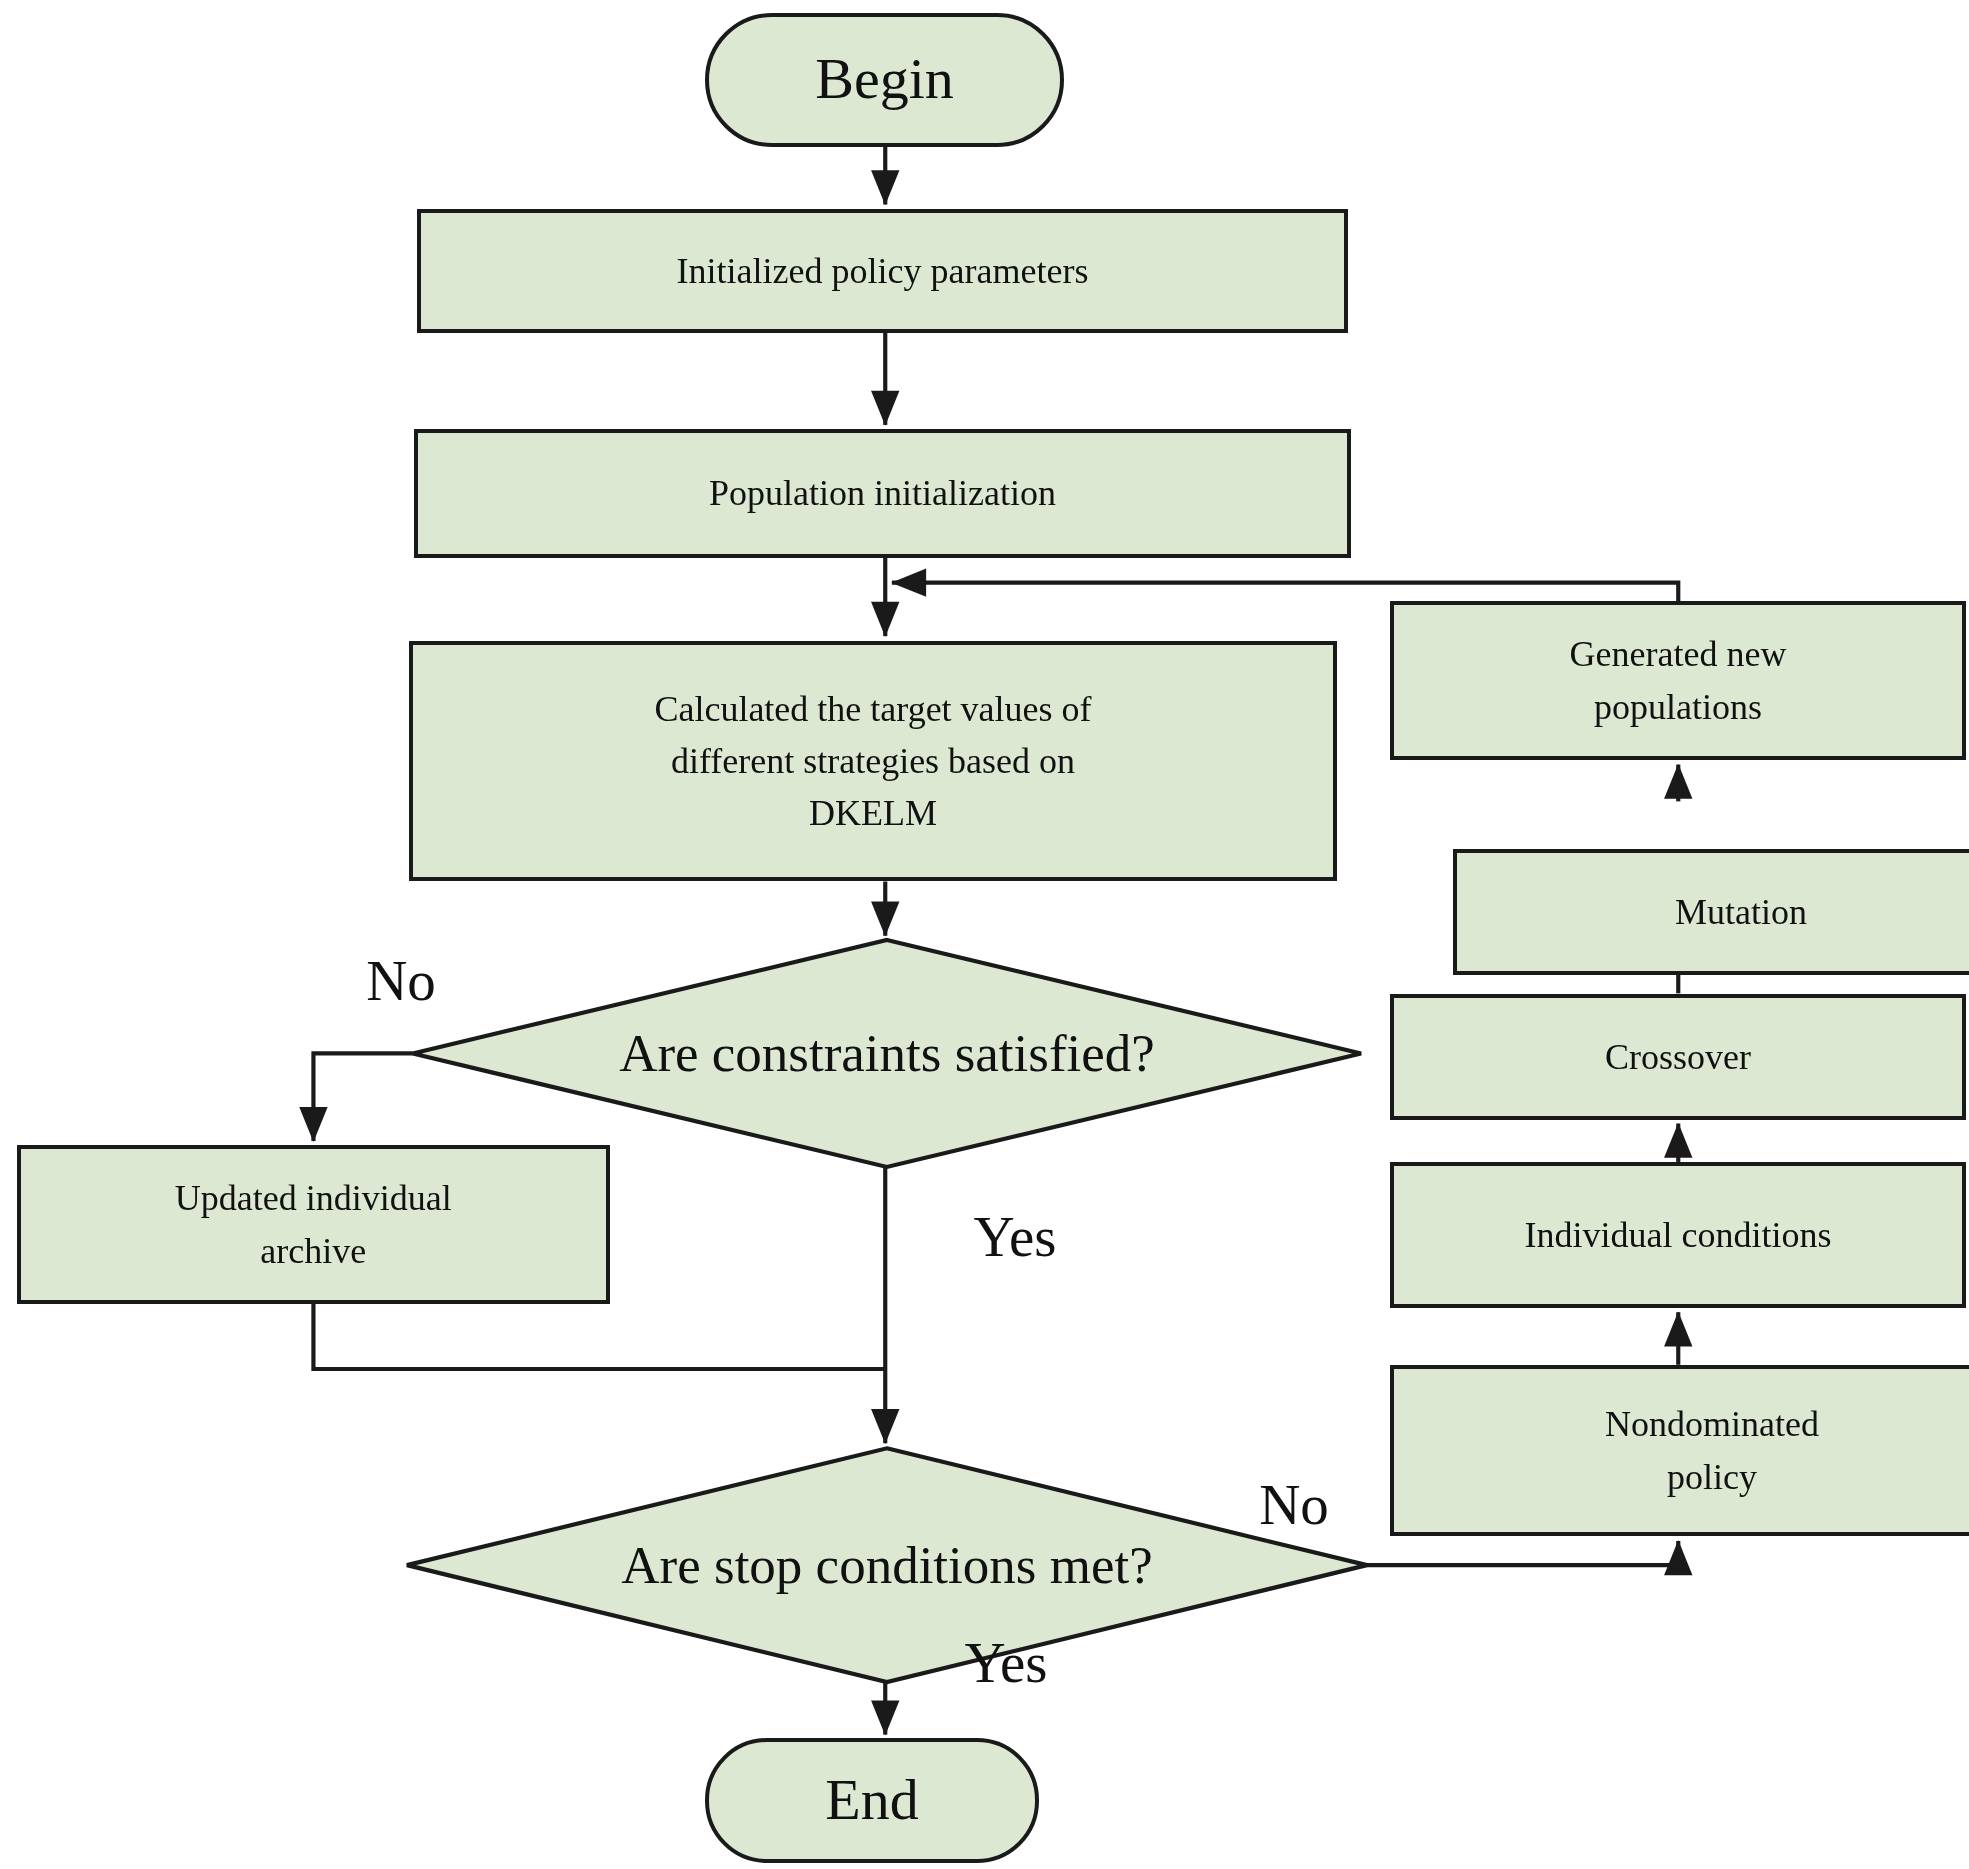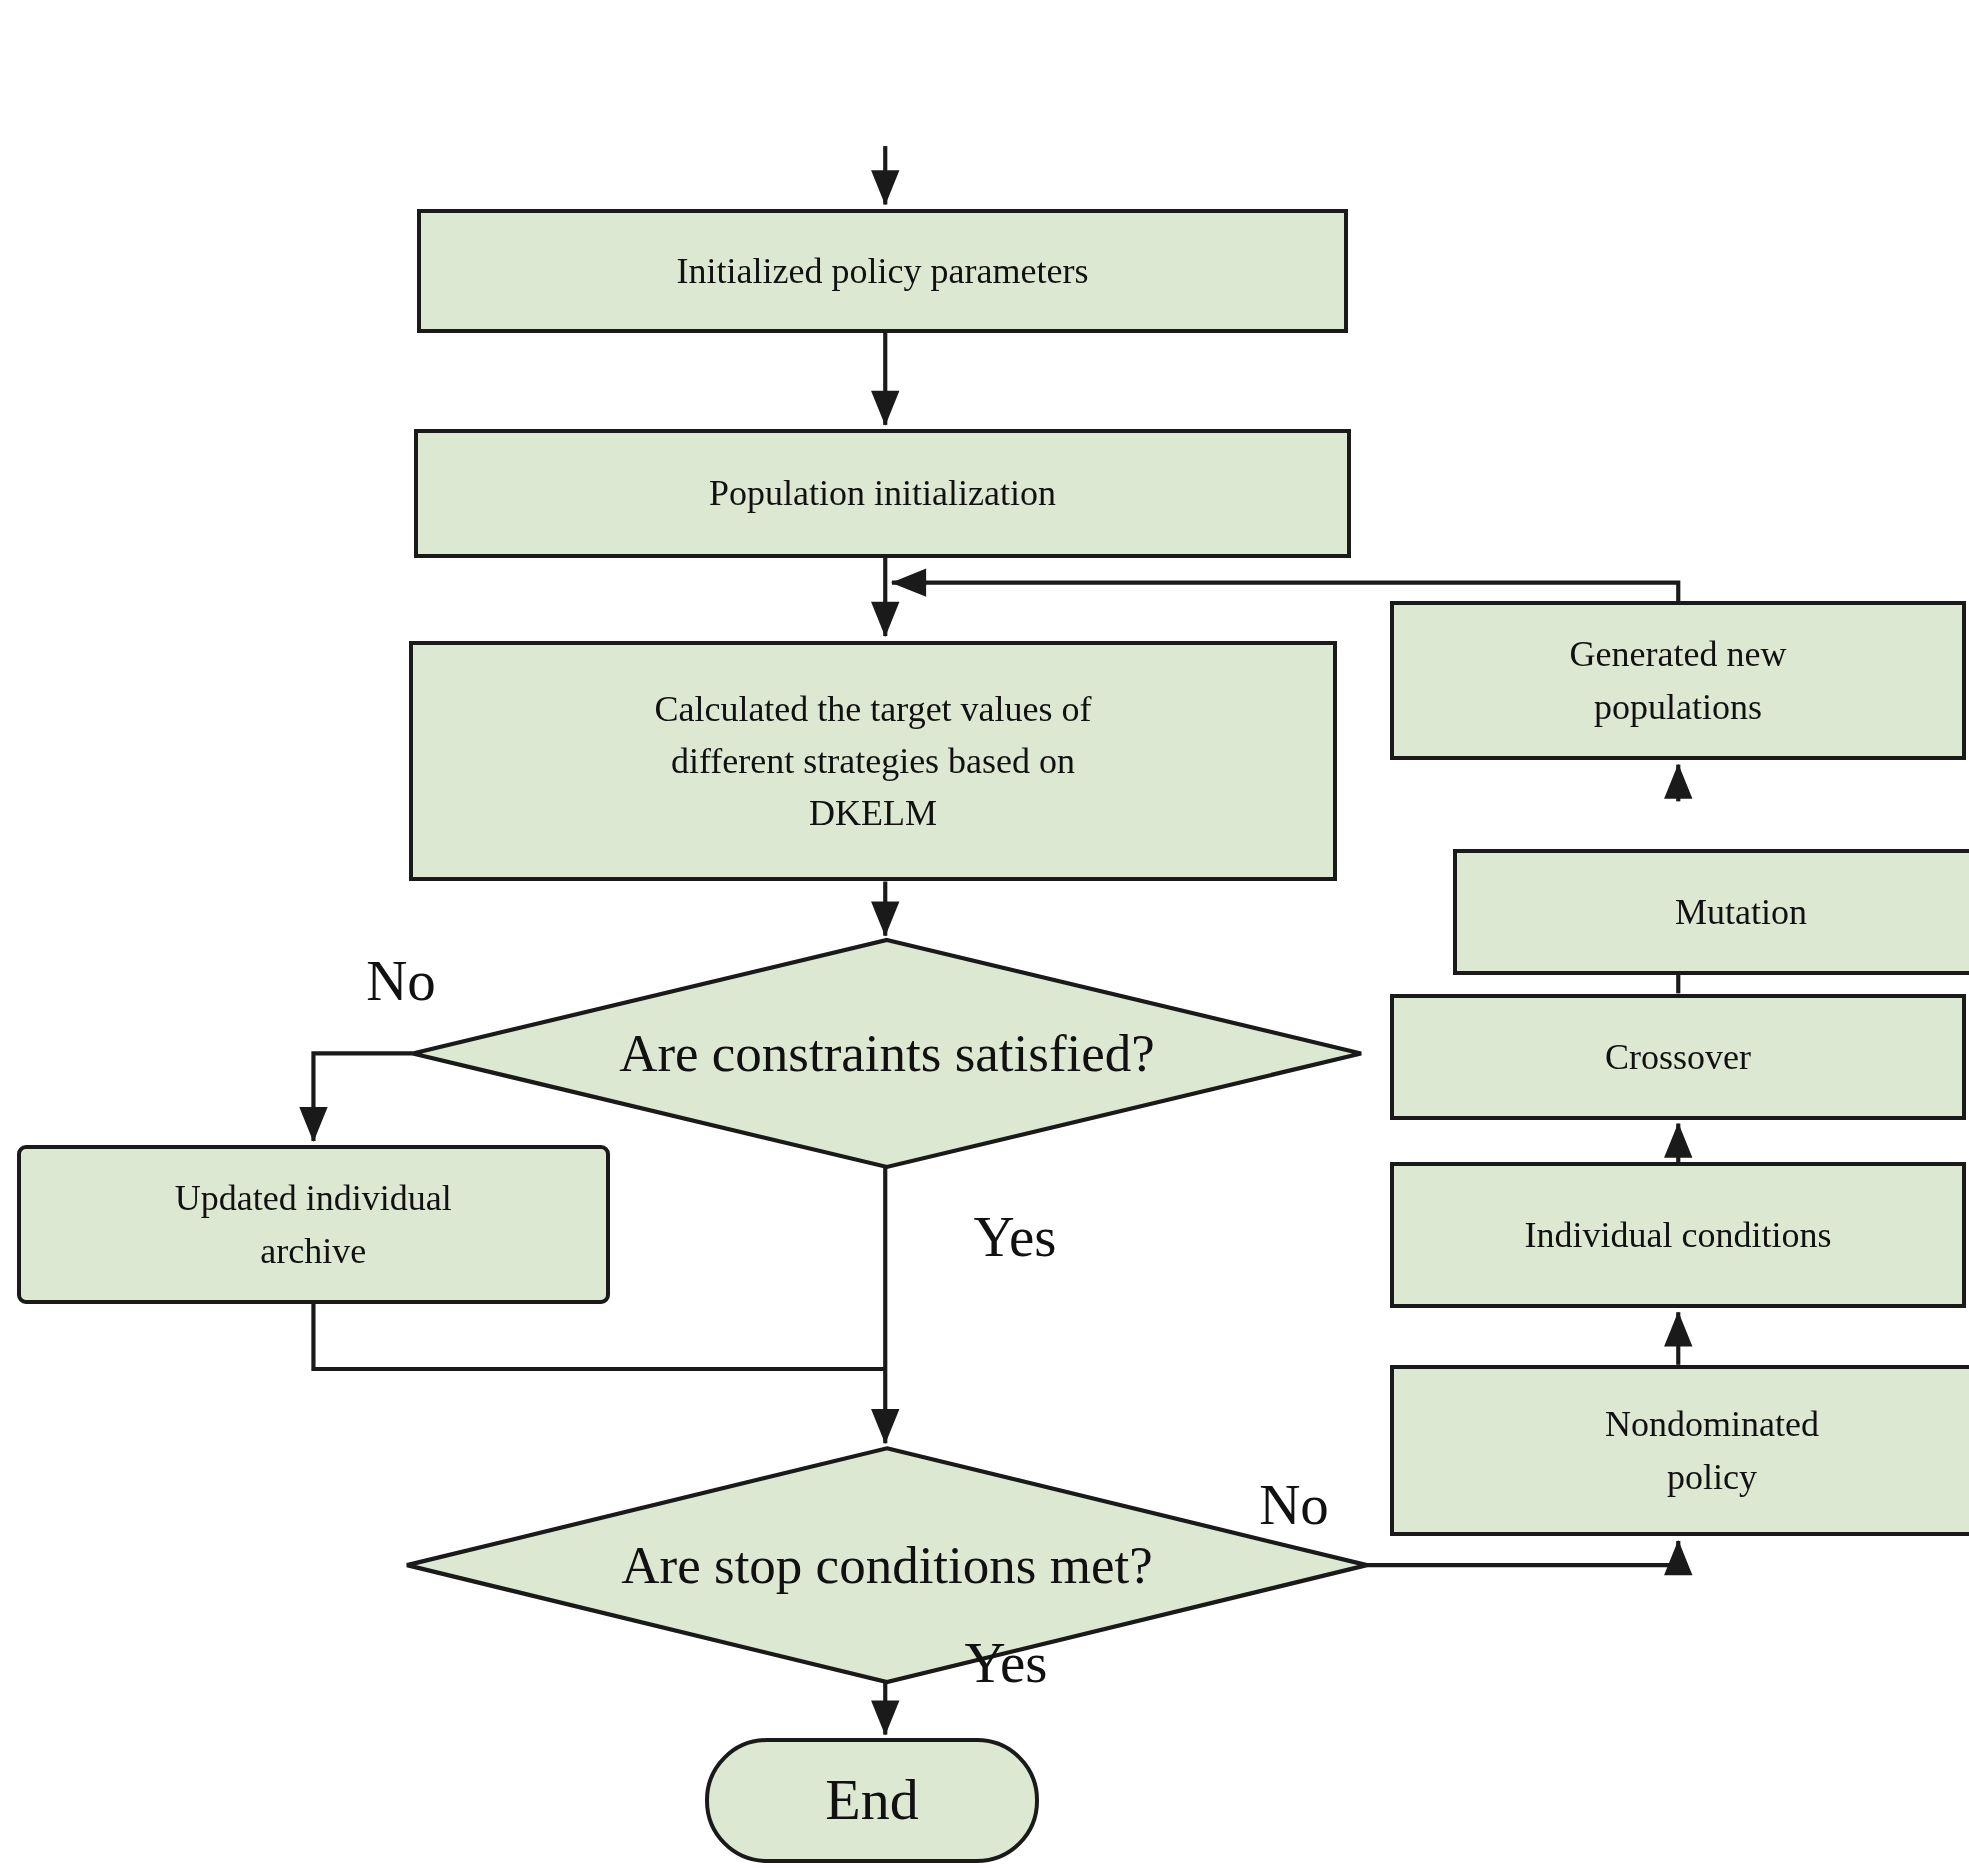--- a/index.html
+++ b/index.html
@@ -70,34 +70,35 @@
     <line class="edge" x1="2010" y1="1392" x2="2010" y2="1346" marker-end="url(#arrow)"></line>
     <line class="edge" x1="2010" y1="1190" x2="2010" y2="1116" marker-end="url(#arrow)"></line>
     <line class="edge" x1="2010" y1="960" x2="2010" y2="916" marker-end="url(#arrow)"></line>
 
     <polyline class="edge" points="2010,720 2010,698 1068,698" marker-end="url(#arrow)"></polyline>
 
     <polygon class="diamond" points="1062,1126 1630,1262 1062,1398 494,1262"></polygon>
     <polygon class="diamond" points="1062,1735 1637,1875 1062,2015 487,1875"></polygon>
   </svg>
 
+  <div class="node terminator" style="left:705px;top:12.5px;width:359px;height:134px;">Begin</div>
 
   <div class="node terminator" style="left:705px;top:1738px;width:334px;height:125px;border-radius:62px;">End</div>
 
   <div class="node" style="left:417px;top:209px;width:931px;height:124px;">Initialized policy parameters</div>
 
   <div class="node" style="left:414px;top:429px;width:937px;height:129px;">Population initialization</div>
 
   <div class="node multi" style="left:409px;top:641px;width:928px;height:240px;text-align:right;">
     <span>Calculated the target values of</span>
     <span>different strategies  based on</span>
     <span>DKELM</span>
   </div>
 
-  <div class="node multi" style="left:16.7px;top:1145px;width:593px;height:159px;border-radius:9px;">
+  <div class="node multi" style="left:16.7px;top:1145px;width:593px;height:159px;">
     <span>Updated individual</span>
     <span>archive</span>
   </div>
 
   <div class="node multi" style="left:1390px;top:601px;width:576px;height:159px;">
     <span>Generated new</span>
     <span>populations</span>
   </div>
 
   <div class="node" style="left:1453px;top:801px;width:576px;height:126px;margin-top:48px;">Mutation</div>

